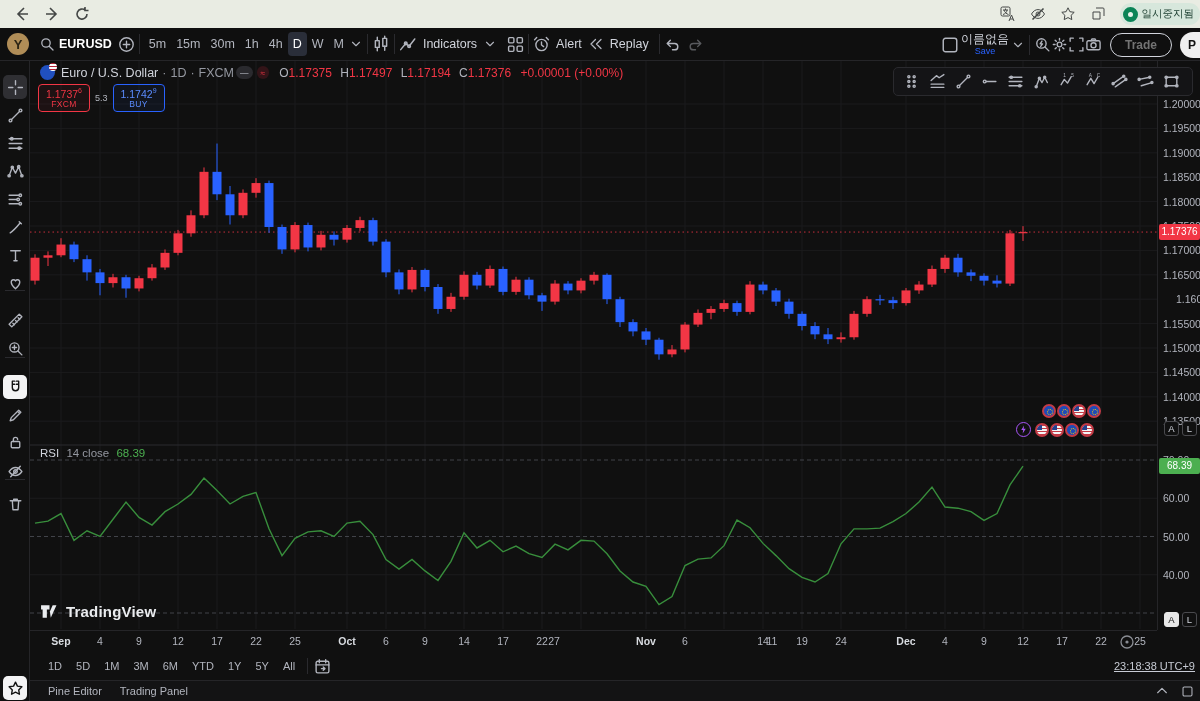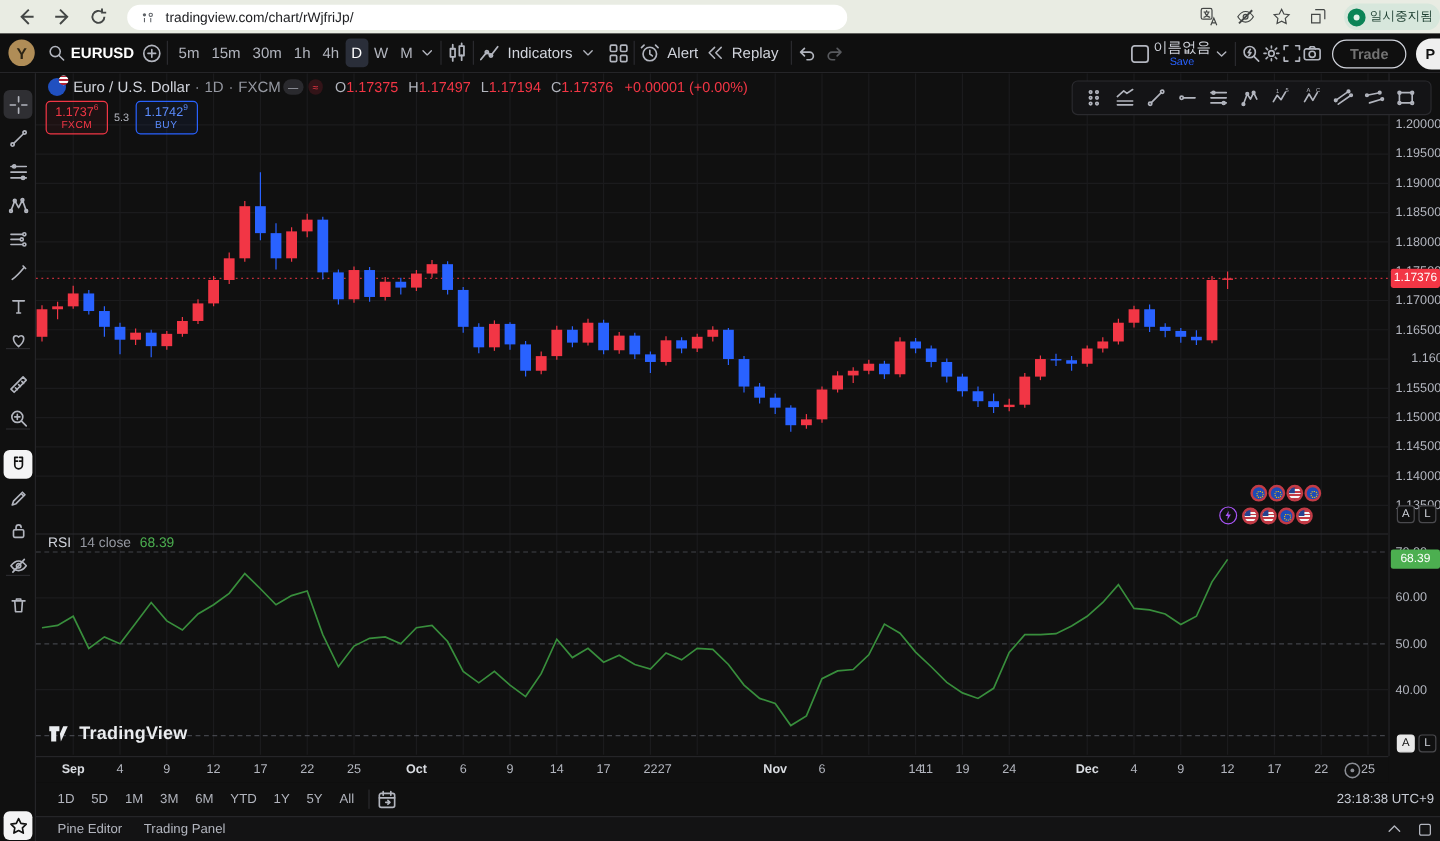--- a/index.html
+++ b/index.html
@@ -89,47 +89,39 @@
   
   .time-axis { position:absolute; left:30px; top:630px; width:1127px; height:22px; background:#101010; border-top:1px solid #252528; font-size:10.5px; color:#b2b5be; }
   .tx { position:absolute; top:4px; transform:translateX(-50%); }
   .tx.month { color:#d8dbe0; font-weight:bold; }
   .tx-target { position:absolute; right:22px; top:3px; color:#b2b5be; }
 
   
   .btm-bar { position:absolute; left:30px; top:652px; width:1170px; height:28px; background:#101010; display:flex; align-items:center; font-size:11px; color:#b2b5be; }
   .rng { padding:3px 6px; border-radius:4px; margin-left:2px; }
   .btm-sep { width:1px; height:16px; background:#2a2a2e; margin:0 6px; }
-  .clock { position:absolute; right:5px; font-size:11px; color:#c7cbd4; }
+  .clock { position:absolute; right:5px; font-size:11px; color:#c7cbd4;text-decoration:underline; }
   .status { position:absolute; left:30px; top:680px; width:1170px; height:21px; background:#131314; border-top:1px solid #252528; display:flex; align-items:center; font-size:11px; color:#b2b5be; }
   .status .tab { margin-left:18px; }
   .status-ics { position:absolute; right:6px; display:flex; align-items:center; gap:12px; color:#b2b5be; }
 </style>
 </head>
 <body>
 <div id="root">
 
 <div class="browser">
   <svg class="b-ic" viewBox="0 0 16 16">
         <path d="M10 2 L4 8 l6 6 M4 8 h10" stroke="#444746" fill="none" stroke-width="1.6"></path>
       </svg>
   <svg class="b-ic" viewBox="0 0 16 16">
         <path d="M6 2 l6 6 -6 6 M12 8 H2" stroke="#444746" fill="none" stroke-width="1.6"></path>
       </svg>
   <svg class="b-ic" viewBox="0 0 16 16">
         <path d="M13 8 a5 5 0 1 1 -1.7-3.7 M11 1 v3.5 h3.5" stroke="#444746" fill="none" stroke-width="1.6"></path>
       </svg>
-  <div class="addr">
-    <svg width="14" height="14" viewBox="0 0 16 16">
-          <circle cx="5" cy="5" r="1.6" fill="#5f6368"></circle>
-          <circle cx="11" cy="5" r="1.6" fill="none" stroke="#5f6368"></circle>
-          <path d="M5 8 v4 M11 8 v4" stroke="#5f6368" fill="none"></path>
-        </svg>
-    <span class="url">tradingview.com/chart/rWjfriJp/</span>
-  </div>
   <div class="b-right">
     <svg class="b-ic" viewBox="0 0 16 16">
           <rect x="1" y="1" width="9" height="9" rx="1.5" stroke="#444746" fill="none"></rect>
           <path d="M3 4 h5 M5.5 2.5 v1.5 M7 4 c0 2-2 4-4 4.5 M4 4 c.5 2 2.5 4 4.5 4.5" stroke="#444746" fill="none"></path>
           <path d="M9 15 l2.5-6 2.5 6 M10 13 h3" stroke="#444746" fill="none"></path>
         </svg>
     <svg class="b-ic" viewBox="0 0 16 16">
           <path d="M1.5 8 C3.5 4.8 5.6 3.6 8 3.6 s4.5 1.2 6.5 4.4 C12.5 11.2 10.4 12.4 8 12.4 S3.5 11.2 1.5 8 z" stroke="#444746" fill="none"></path>
           <circle cx="8" cy="8" r="2" stroke="#444746" fill="none"></circle>
           <path d="M2.5 13.5 L13.5 2.5" stroke="#444746" fill="none" stroke-width="1.6"></path>

